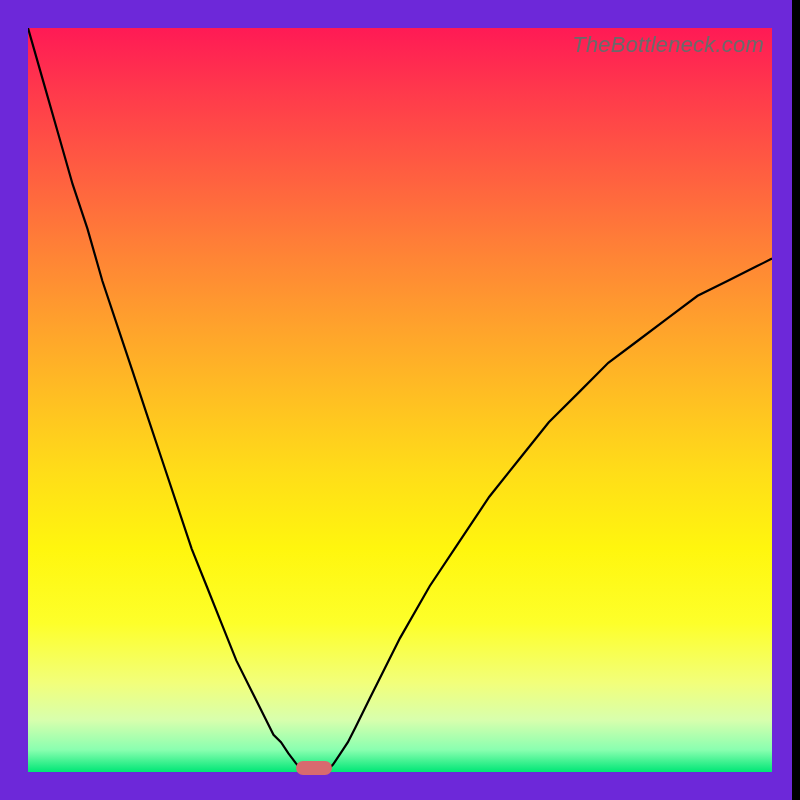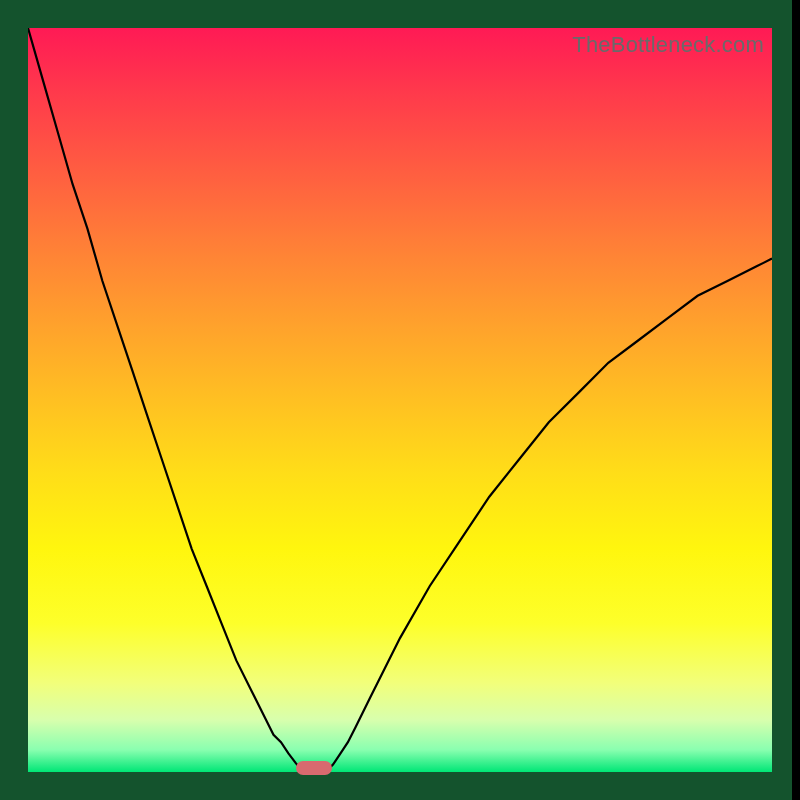--- a/index.html
+++ b/index.html
@@ -8,21 +8,22 @@
     width: 800px;
     height: 800px;
     overflow: hidden;
     font-family: Arial, Helvetica, sans-serif;
     background: #000;
   }
   .frame {
     position: relative;
     width: 792px;
     height: 800px;
-    background: #14532d;
+    background: #6d28d9;
+    font-style: italic;
   }
   .plot-area {
     position: absolute;
     left: 28px;
     top: 28px;
     width: 744px;
     height: 744px;
     background: linear-gradient(to bottom,
       #ff1a55 0%,
       #ff3e4a 10%,

